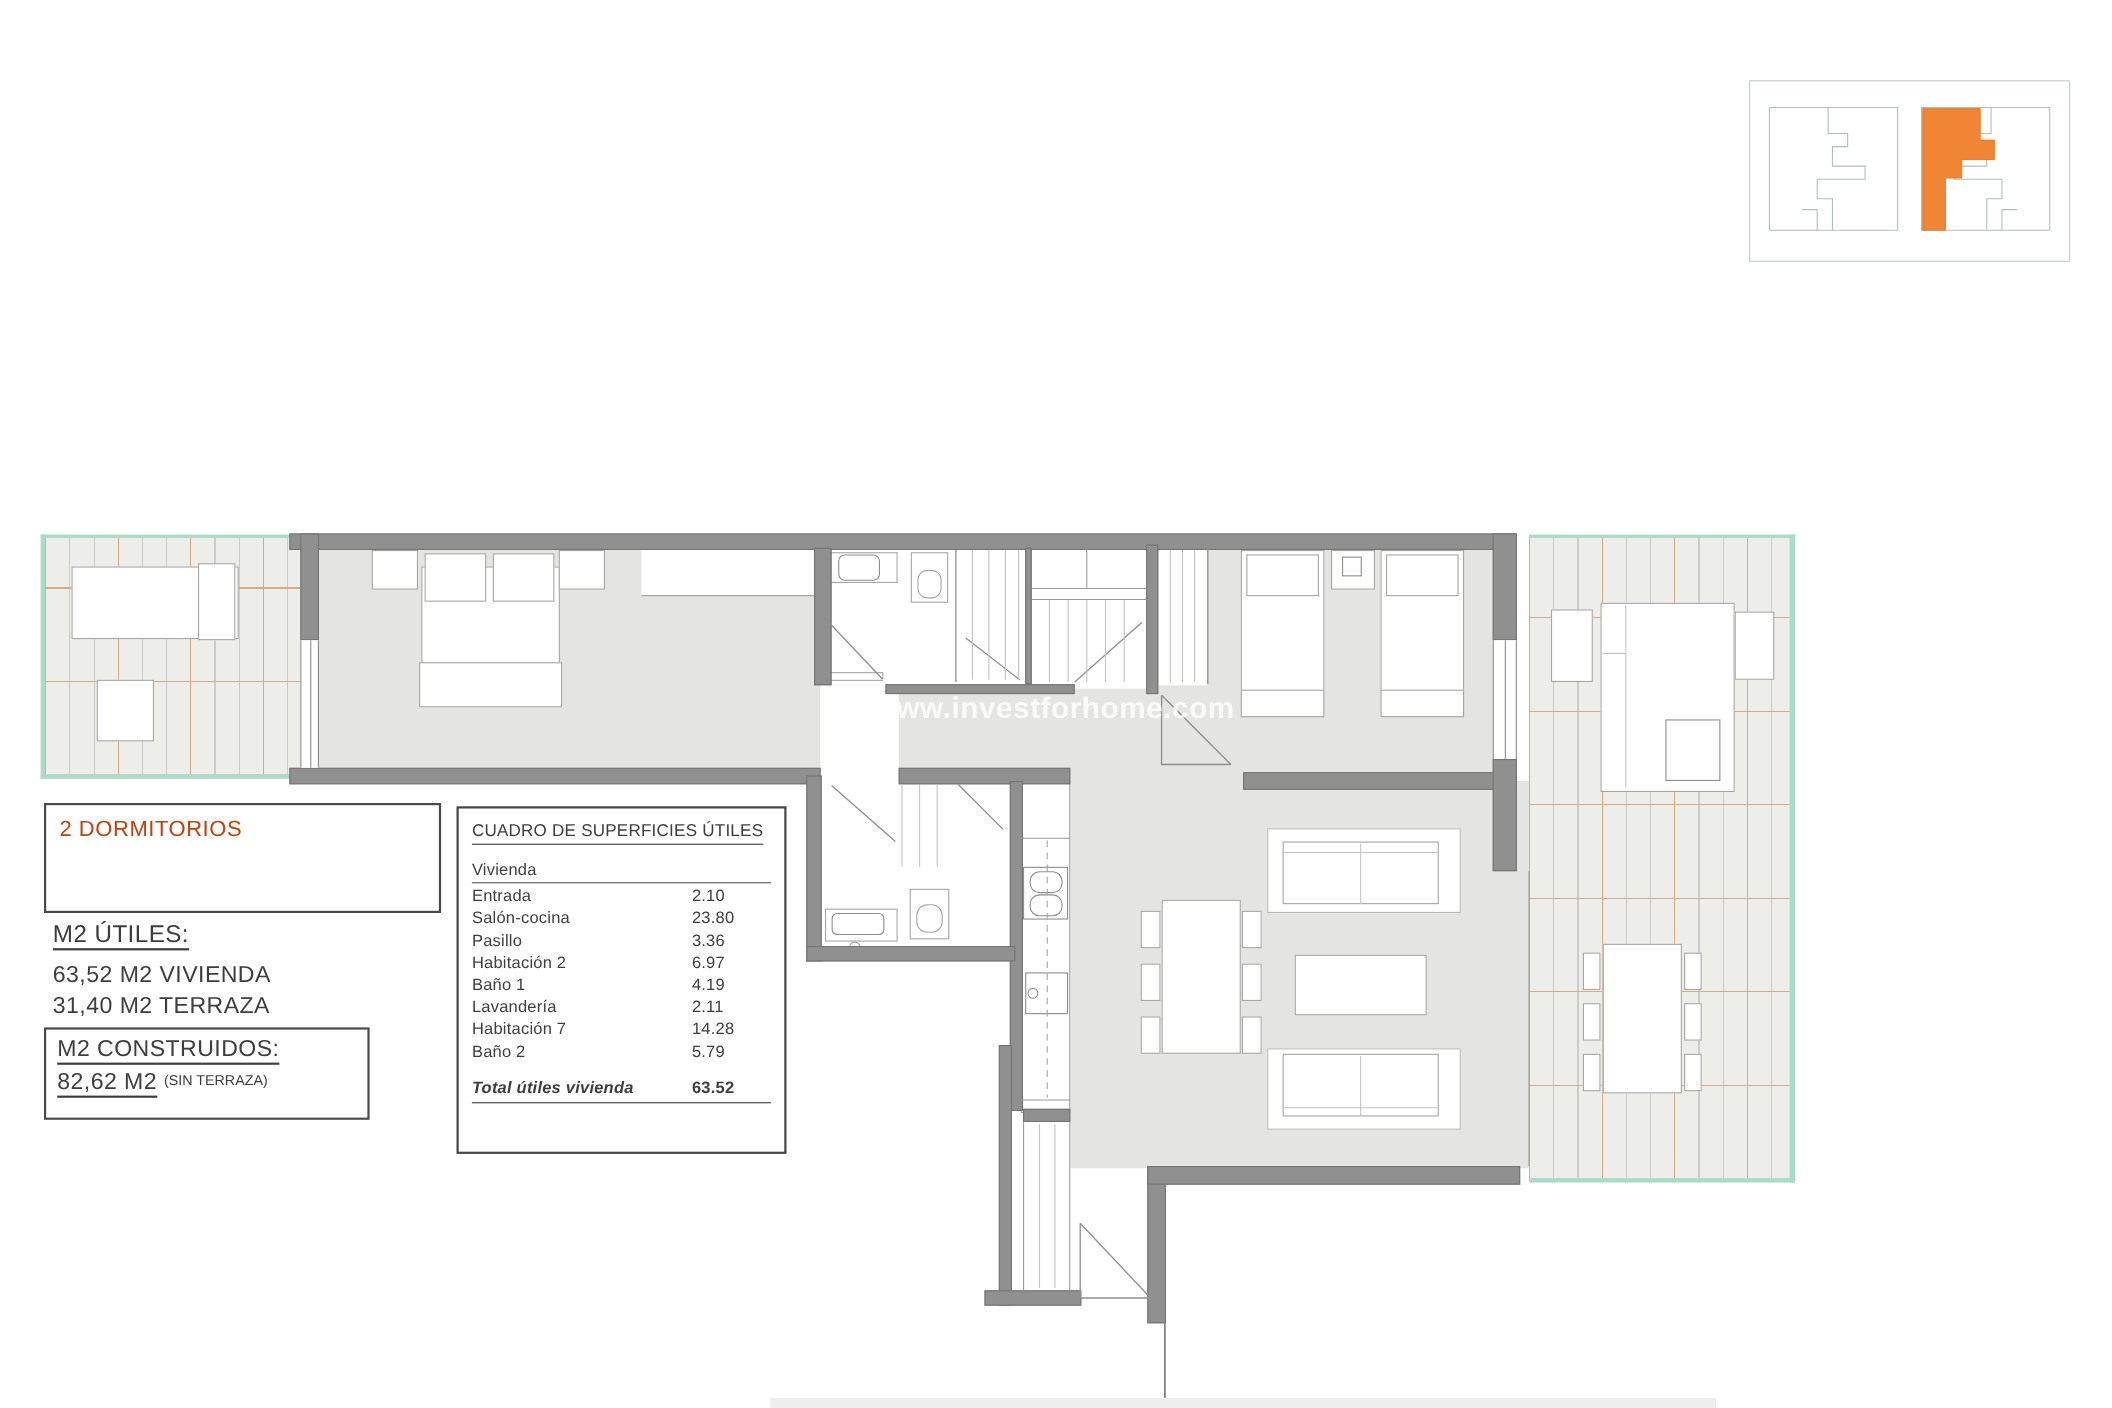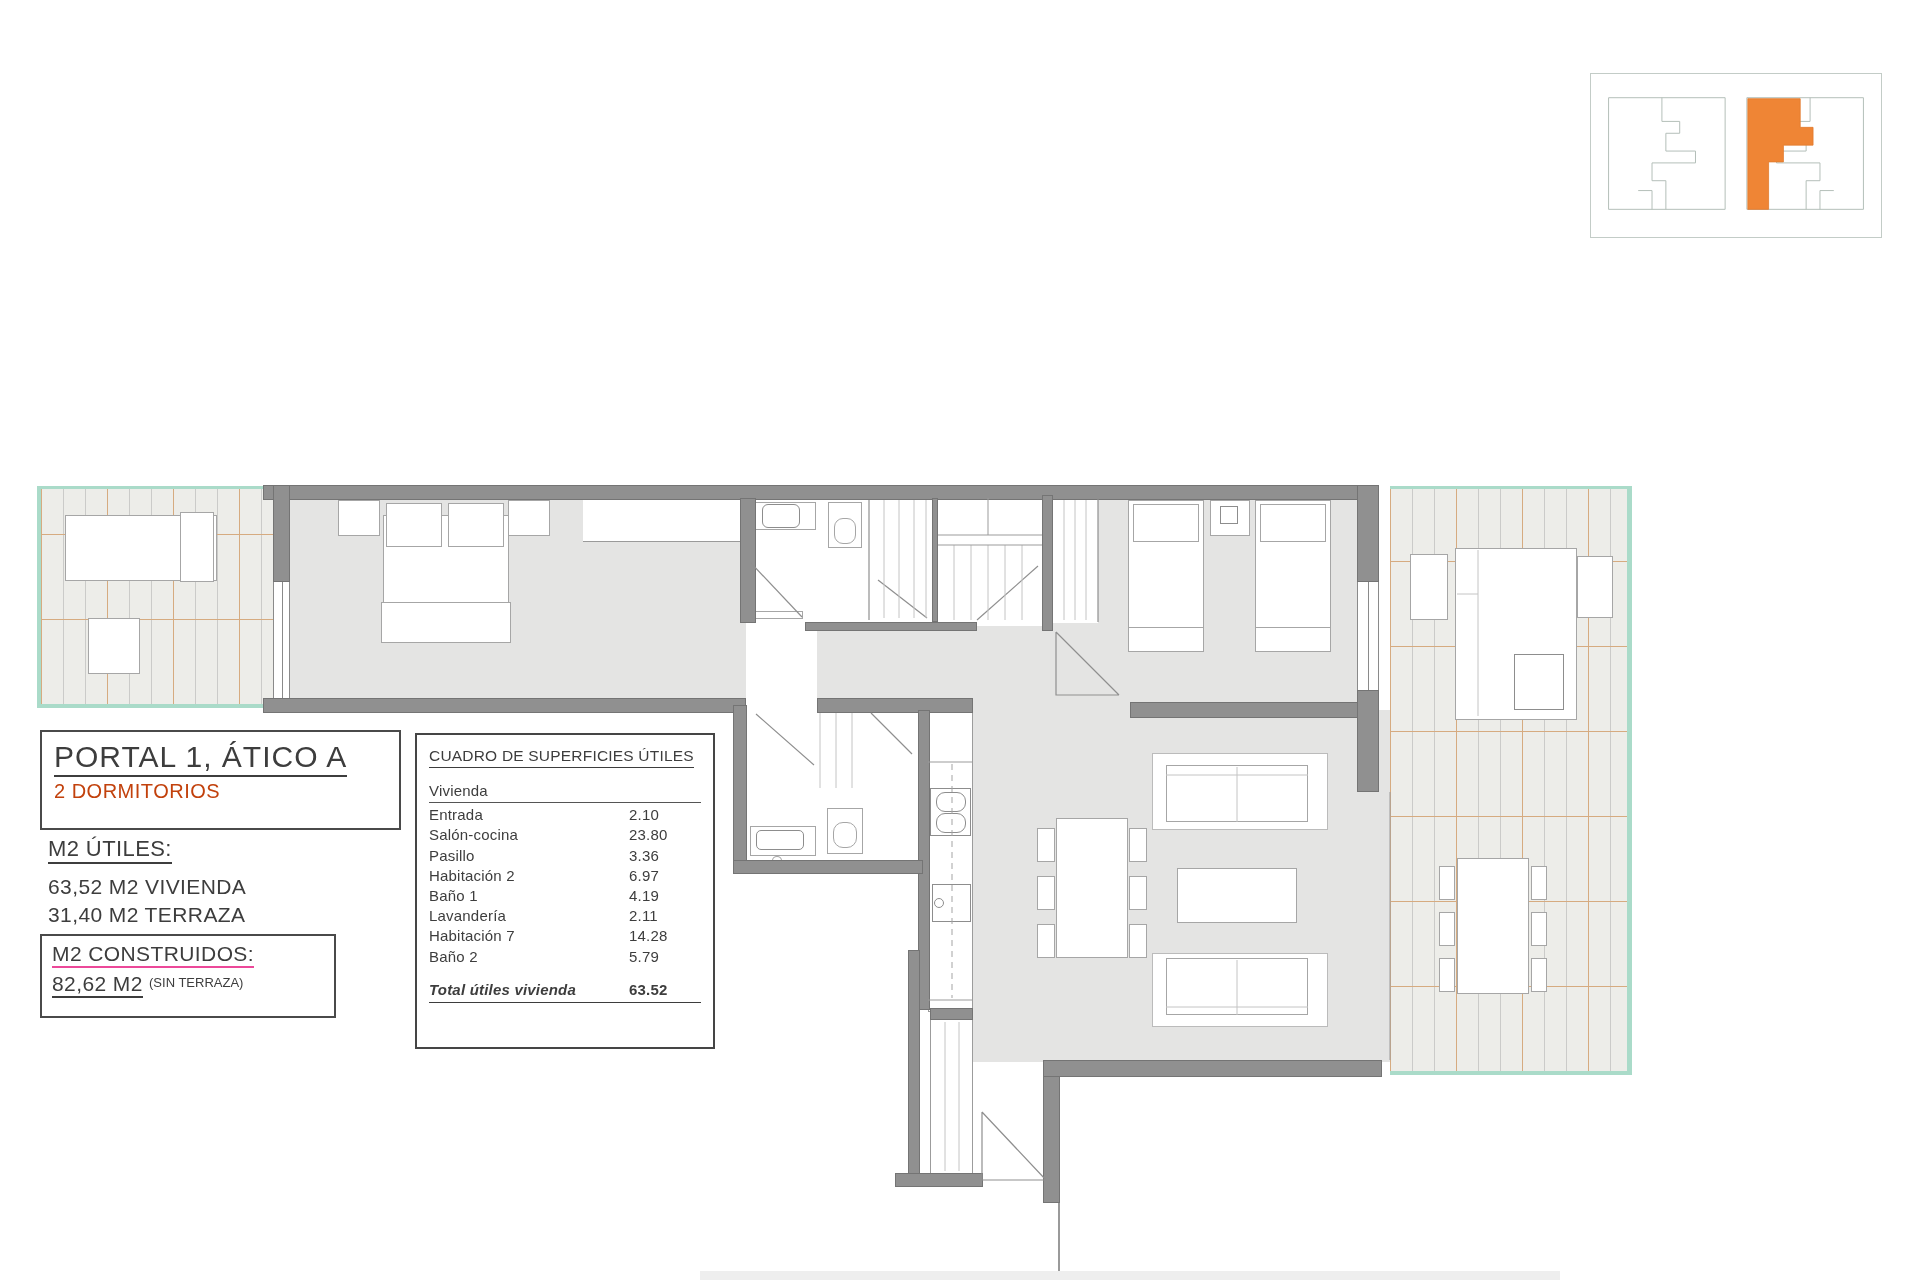--- a/index.html
+++ b/index.html
@@ -28,21 +28,21 @@
   .titlebox{position:absolute;left:40px;top:730px;width:333px;height:88px;border:2px solid #4a4a4a;
     padding:8px 12px 0 12px;}
   .titlebox .t1{font-size:30px;letter-spacing:1px;color:#3d3d3d;display:inline-block;
     border-bottom:2px solid #3d3d3d;padding-bottom:1px;white-space:nowrap;}
   .titlebox .t2{font-size:20px;letter-spacing:.5px;margin-top:3px;color:#c2410c;}
   .utiles{position:absolute;left:48px;top:836px;font-size:21px;letter-spacing:.4px;color:#3d3d3d;}
   .utiles .lab{display:inline-block;border-bottom:2px solid #3d3d3d;margin-bottom:7px;font-size:22px;}
   .utiles .ln{margin-top:4px;}
   .consbox{position:absolute;left:40px;top:934px;width:272px;height:68px;border:2px solid #4a4a4a;
     padding:6px 10px;font-size:21px;letter-spacing:.4px;color:#3d3d3d;}
-  .consbox .lab{display:inline-block;border-bottom:2px solid #ec4899;}
+  .consbox .lab{display:inline-block;border-bottom:2px solid #404040;}
   .consbox .val{display:inline-block;border-bottom:2px solid #3d3d3d;margin-top:4px;}
   .consbox .note{font-size:13px;vertical-align:4px;letter-spacing:0;margin-top:18px;}
   .stable{position:absolute;left:415px;top:733px;width:272px;height:290px;border:2px solid #454545;
     padding:12px 12px 10px 12px;font-size:15px;color:#3d3d3d;letter-spacing:.2px;}
   .stable .hdr{display:inline-block;font-size:15.5px;border-bottom:1.5px solid #3d3d3d;
     padding-bottom:2px;white-space:nowrap;}
   .stable .sec{margin-top:14px;border-bottom:1.2px solid #555;padding-bottom:3px;}
   .stable .row{display:flex;margin-top:3.2px;}
   .stable .row .rl{flex:1;}
   .stable .row .rv{width:72px;}
@@ -194,40 +194,40 @@
       <path d="M938,535 H1042 M938,545 H1042 M988,498 V535"></path>
       <path d="M928,762 H973 M928,1000 H973"></path>
       <path d="M1390,792 V1060"></path>
     </g>
     <path d="M952,764 V998" stroke="#a3a3a3" stroke-width="1" stroke-dasharray="6 5" fill="none"></path>
     <path d="M1059,1203 V1271" stroke="#6f6f6f" stroke-width="1.4" fill="none"></path>
   </svg>
 
   <div class="abs" style="left:700px;top:1271px;width:860px;height:9px;background:#eeeeee;"></div>
 
+  <div class="watermark">www.investforhome.com</div>
 </div>
 
 <div class="keyplan">
   <svg width="290" height="163" viewBox="0 0 290 165">
     <g stroke="#b3beb8" stroke-width="1" fill="#ffffff">
       <path d="M16,24 H134 V137 H16 Z"></path>
       <path d="M156,24 H274 V137 H156 Z"></path>
     </g>
     <g stroke="#b3beb8" stroke-width="1" fill="none">
       <path d="M70,24 V48 H88 V60 H74 V78 H104 V90 H60 V108 H74 V137"></path>
       <path d="M46,118 H60 V137"></path>
       <path d="M220,24 V48 H202 V60 H216 V78 H186 V90 H230 V108 H216 V137"></path>
       <path d="M244,118 H230 V137"></path>
     </g>
     <path d="M157,25 H210 V54 H223 V72 H193 V89 H178 V137 H157 Z" fill="#ef8535" stroke="#e07a2c" stroke-width="0.8"></path>
   </svg>
 </div>
 
 <div class="titlebox">
-  <div class="t1">PORTAL 1, ÁTICO A</div>
   <div class="t2">2 DORMITORIOS</div>
 </div>
 
 <div class="utiles">
   <div><span class="lab">M2 ÚTILES:</span></div>
   <div class="ln">63,52 M2 VIVIENDA</div>
   <div class="ln">31,40 M2 TERRAZA</div>
 </div>
 
 <div class="consbox">

